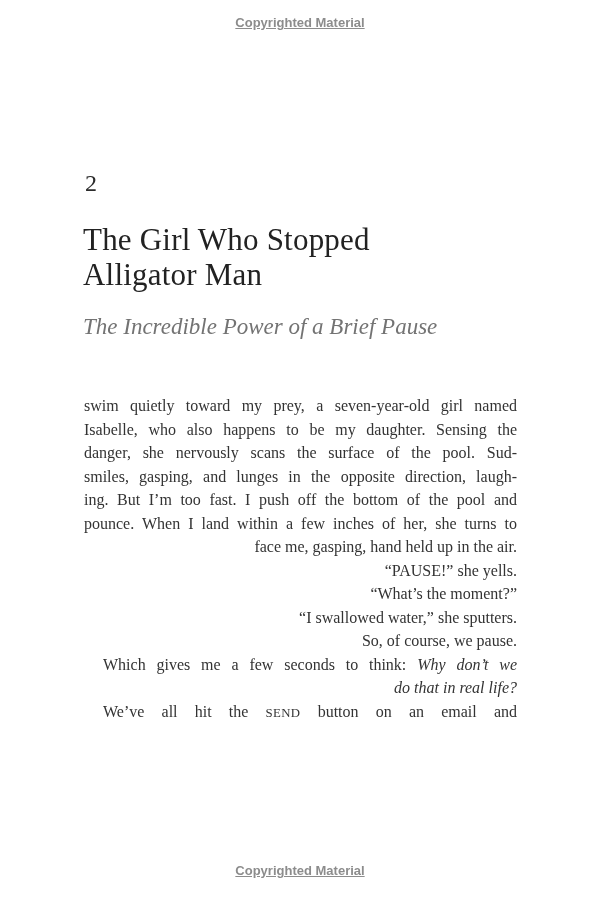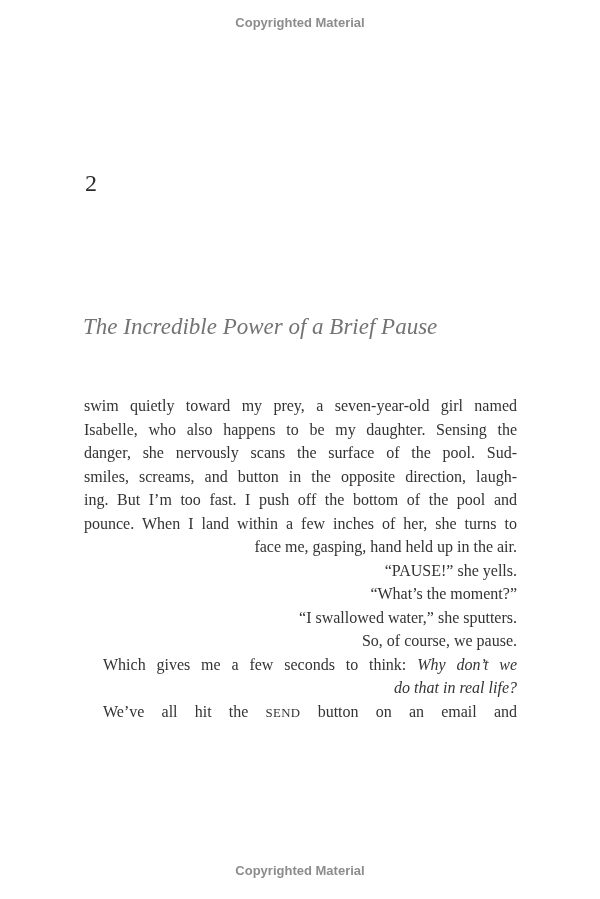--- a/index.html
+++ b/index.html
@@ -19,20 +19,21 @@
   .watermark {
     position: absolute;
     left: 0;
     width: 100%;
     text-align: center;
     font-family: "Liberation Sans", sans-serif;
     font-weight: 700;
     font-size: 13px;
     line-height: 18px;
     color: #8c8c8c;
+    text-decoration: underline;
   }
   .wm-top { top: 14px; }
   .wm-bottom { top: 862px; }
   .chapter-number {
     position: absolute;
     left: 85px;
     top: 168px;
     font-size: 24px;
     line-height: 30px;
     color: #2b2b2b;
@@ -84,28 +85,32 @@
 </style>
 </head>
 <body>
 
 <div class="page">
 
   <div class="watermark wm-top">Copyrighted Material</div>
 
   <div class="chapter-number">2</div>
 
+  <div class="chapter-title">
+    <div>The Girl Who Stopped</div>
+    <div>Alligator Man</div>
+  </div>
 
   <div class="chapter-subtitle">The Incredible Power of a Brief Pause</div>
 
   <div class="body-text">
       <div class="line justify"><span class="seg-normal">swim quietly toward my prey, a seven-year-old girl named</span></div>
       <div class="line justify"><span class="seg-normal">Isabelle, who also happens to be my daughter. Sensing the</span></div>
       <div class="line justify"><span class="seg-normal">danger, she nervously scans the surface of the pool. Sud-</span></div>
-      <div class="line justify"><span class="seg-normal">smiles, screams, and button in the opposite direction, laugh-</span></div>
+      <div class="line justify"><span class="seg-normal">smiles, gasping, and lunges in the opposite direction, laugh-</span></div>
       <div class="line justify"><span class="seg-normal">ing. But I’m too fast. I push off the bottom of the pool and</span></div>
       <div class="line justify"><span class="seg-normal">pounce. When I land within a few inches of her, she turns to</span></div>
       <div class="line"><span class="seg-normal">face me, gasping, hand held up in the air.</span></div>
       <div class="line indent"><span class="seg-normal">“PAUSE!” she yells.</span></div>
       <div class="line indent"><span class="seg-normal">“What’s the moment?”</span></div>
       <div class="line indent"><span class="seg-normal">“I swallowed water,” she sputters.</span></div>
       <div class="line indent"><span class="seg-normal">So, of course, we pause.</span></div>
       <div class="line justify indent"><span class="seg-normal">Which gives me a few seconds to think: </span><span class="seg-italic">Why don’t we</span></div>
       <div class="line"><span class="seg-italic">do that in real life?</span></div>
       <div class="line justify indent"><span class="seg-normal">We’ve all hit the </span><span class="seg-smallcaps">send</span><span class="seg-normal"> button on an email and</span></div>

